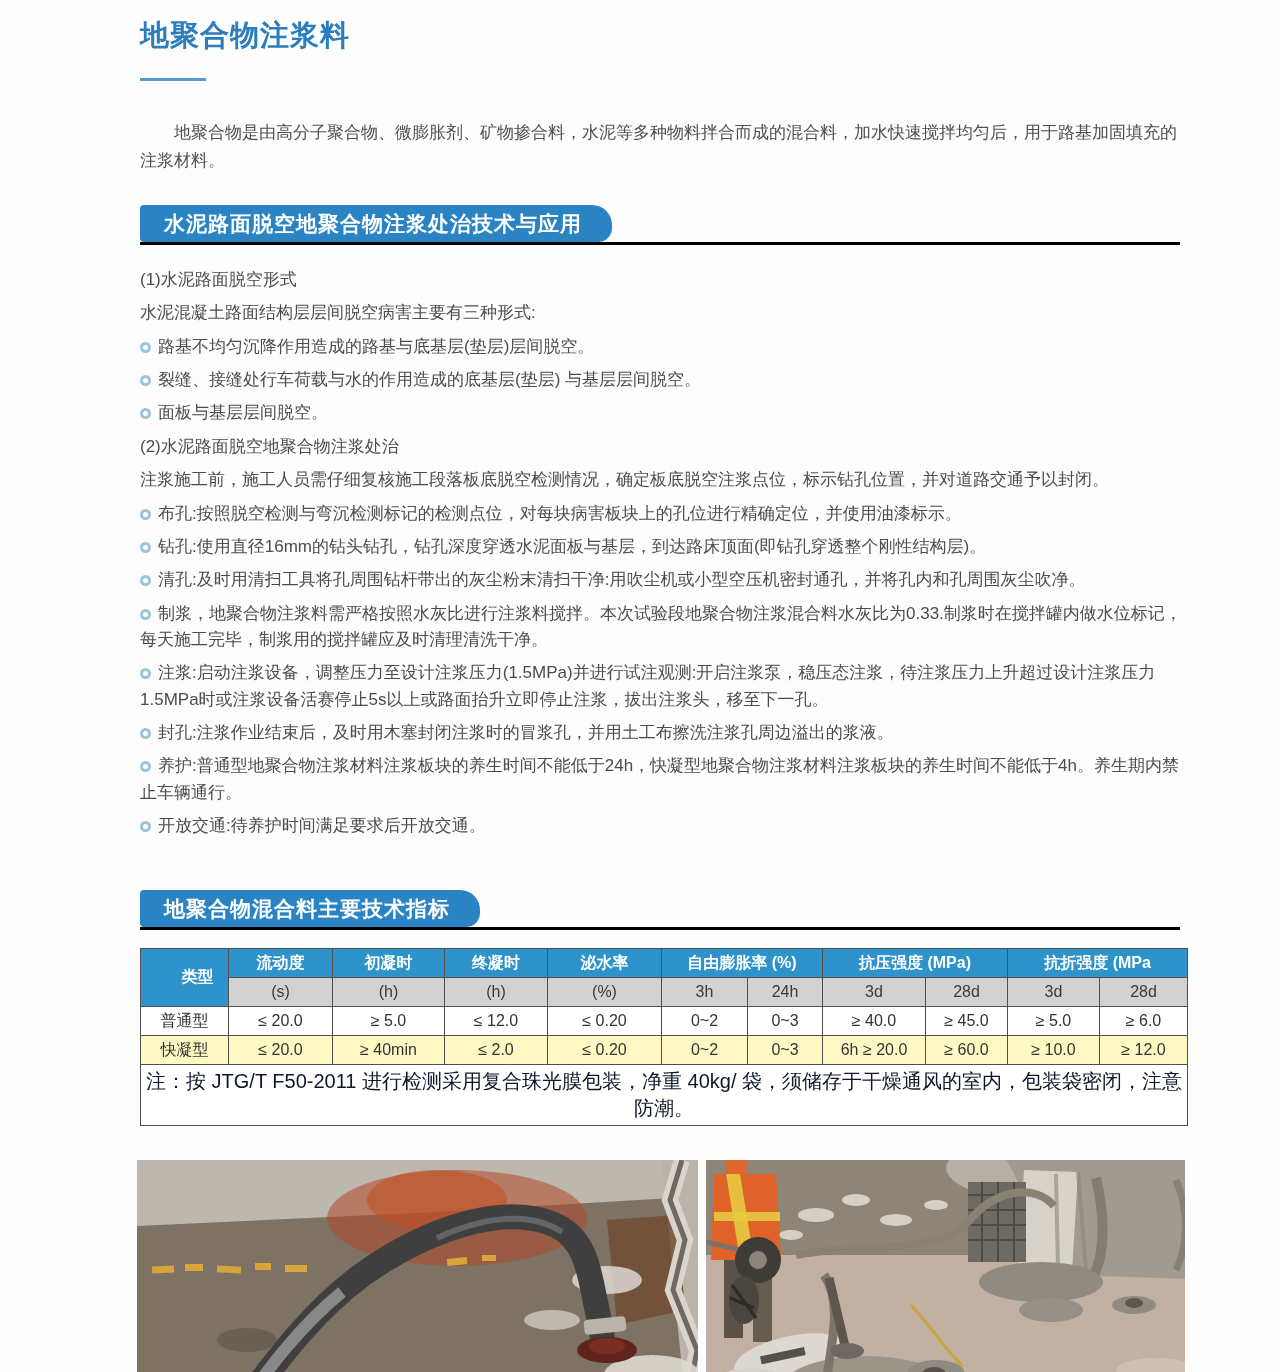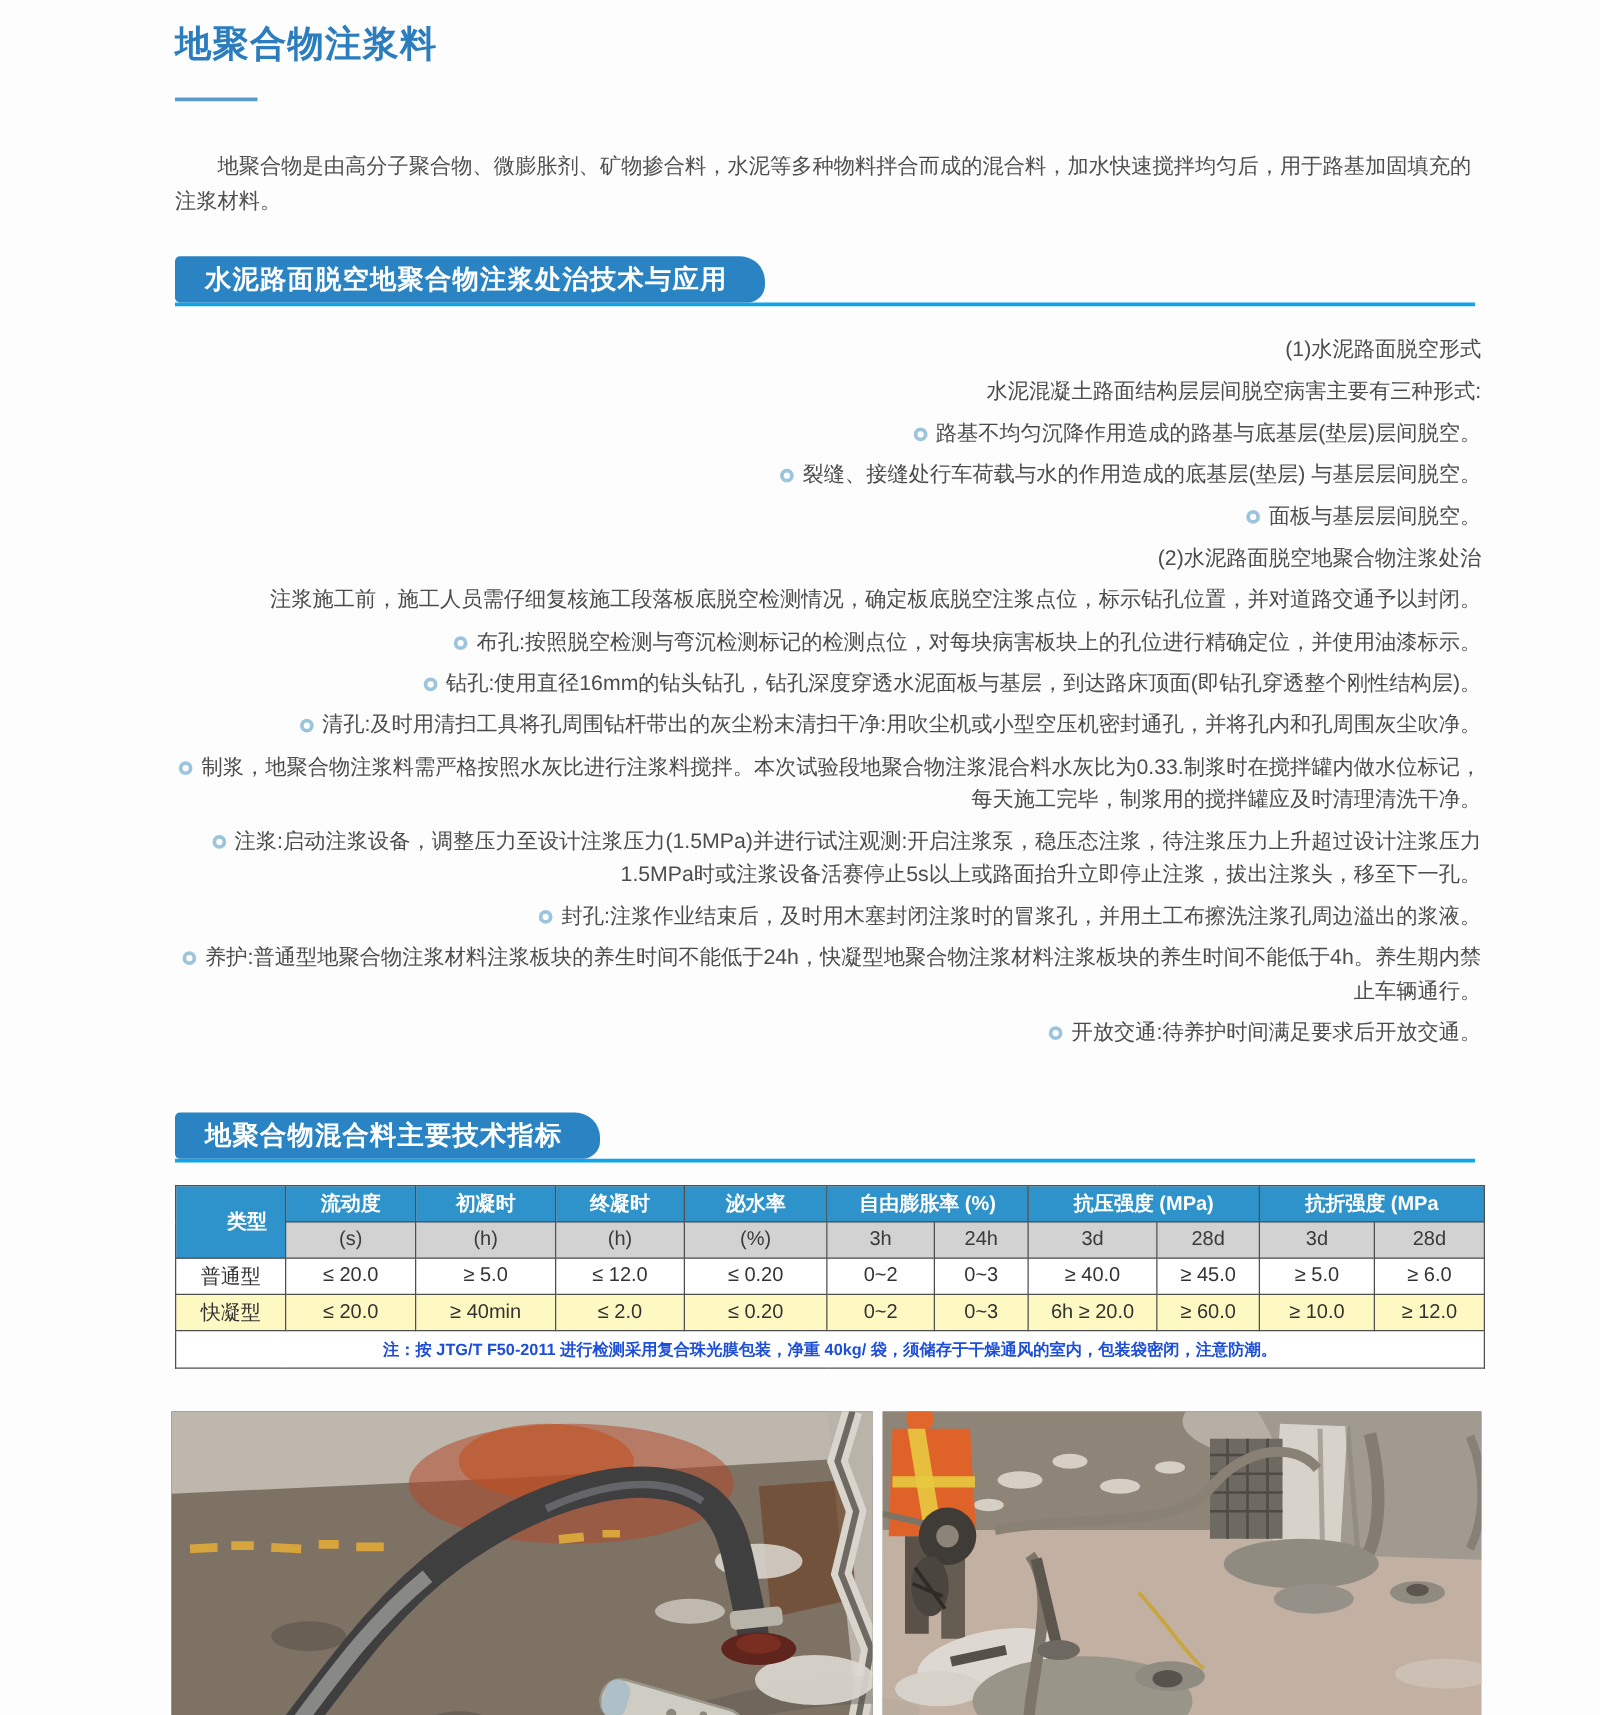--- a/index.html
+++ b/index.html
@@ -6,40 +6,40 @@
   html,body { background:#ffffff; }
   body { font-family:"Liberation Sans", sans-serif; }
   .page { width:1280px; height:1372px; background:#fdfdfd; overflow:hidden; position:relative; }
   .content { width:1045px; margin-left:140px; }
 
   .page-title { color:#2b7dbe; font-size:29px; font-weight:bold; padding-top:16px; letter-spacing:1px; }
   .title-dash { width:66px; height:3px; background:#5a9bcd; margin-top:22px; }
 
   .intro { margin-top:38px; font-size:17px; color:#4f4f4f; line-height:1.65; text-indent:2em; }
 
-  .banner-row { margin-top:30px; width:1040px; border-bottom:3px solid #0ea5e9; }
+  .banner-row { margin-top:30px; width:1040px; border-bottom:3px solid #000000; }
   .banner-row.second { margin-top:51px; }
   .banner { display:inline-block; background:#2a84c4; color:#ffffff; font-size:21px; font-weight:bold;
             line-height:37px; height:37px; padding:0 30px 0 24px; letter-spacing:1px;
             border-radius:4px 20px 14px 4px; vertical-align:bottom; }
 
   .sec-list { margin-top:22px; }
-  .sec-list .line { font-size:17px; color:#4c4c4c; line-height:1.55; margin-bottom:7px;text-align:right; }
+  .sec-list .line { font-size:17px; color:#4c4c4c; line-height:1.55; margin-bottom:7px; }
   .ring { display:inline-block; width:11px; height:11px; border:3px solid #9cc4dd; background:#ffffff;
           border-radius:50%; margin-right:7px; vertical-align:-1px; }
 
   table.spec { border-collapse:collapse; margin-top:18px; table-layout:fixed; width:1047px; }
   table.spec td { border:1px solid #4f4f4f; text-align:center; vertical-align:middle;
                   font-size:16px; color:#333333; padding:3px 2px; height:29px; }
   table.spec tr.h1 td { background:#2e93cb; color:#ffffff; font-weight:bold; font-size:16px; }
   table.spec td.corner { background:#2e93cb; color:#ffffff; font-weight:bold;padding-left:28px; }
   table.spec tr.h2 td { background:#d2d2d2; color:#3a3a3a; }
   table.spec tr.r1 td { background:#ffffff;margin-left:48px; }
   table.spec tr.r2 td { background:#fef9c3; }
-  table.spec tr.noterow td { background:#ffffff; font-size:13px; color:#1d4ed8; height:30px;font-weight:bold; }
+  table.spec tr.noterow td { background:#ffffff; font-size:20px; color:#0f172a; height:30px; }
 
   .photos { display:flex; gap:8px; margin-top:34px; margin-left:-3px; }
   .photo { overflow:hidden; background:#9a9187; }
   .photo svg { display:block; }
 </style>
 </head>
 <body>
 
 <div class="page">
   <div class="content">

